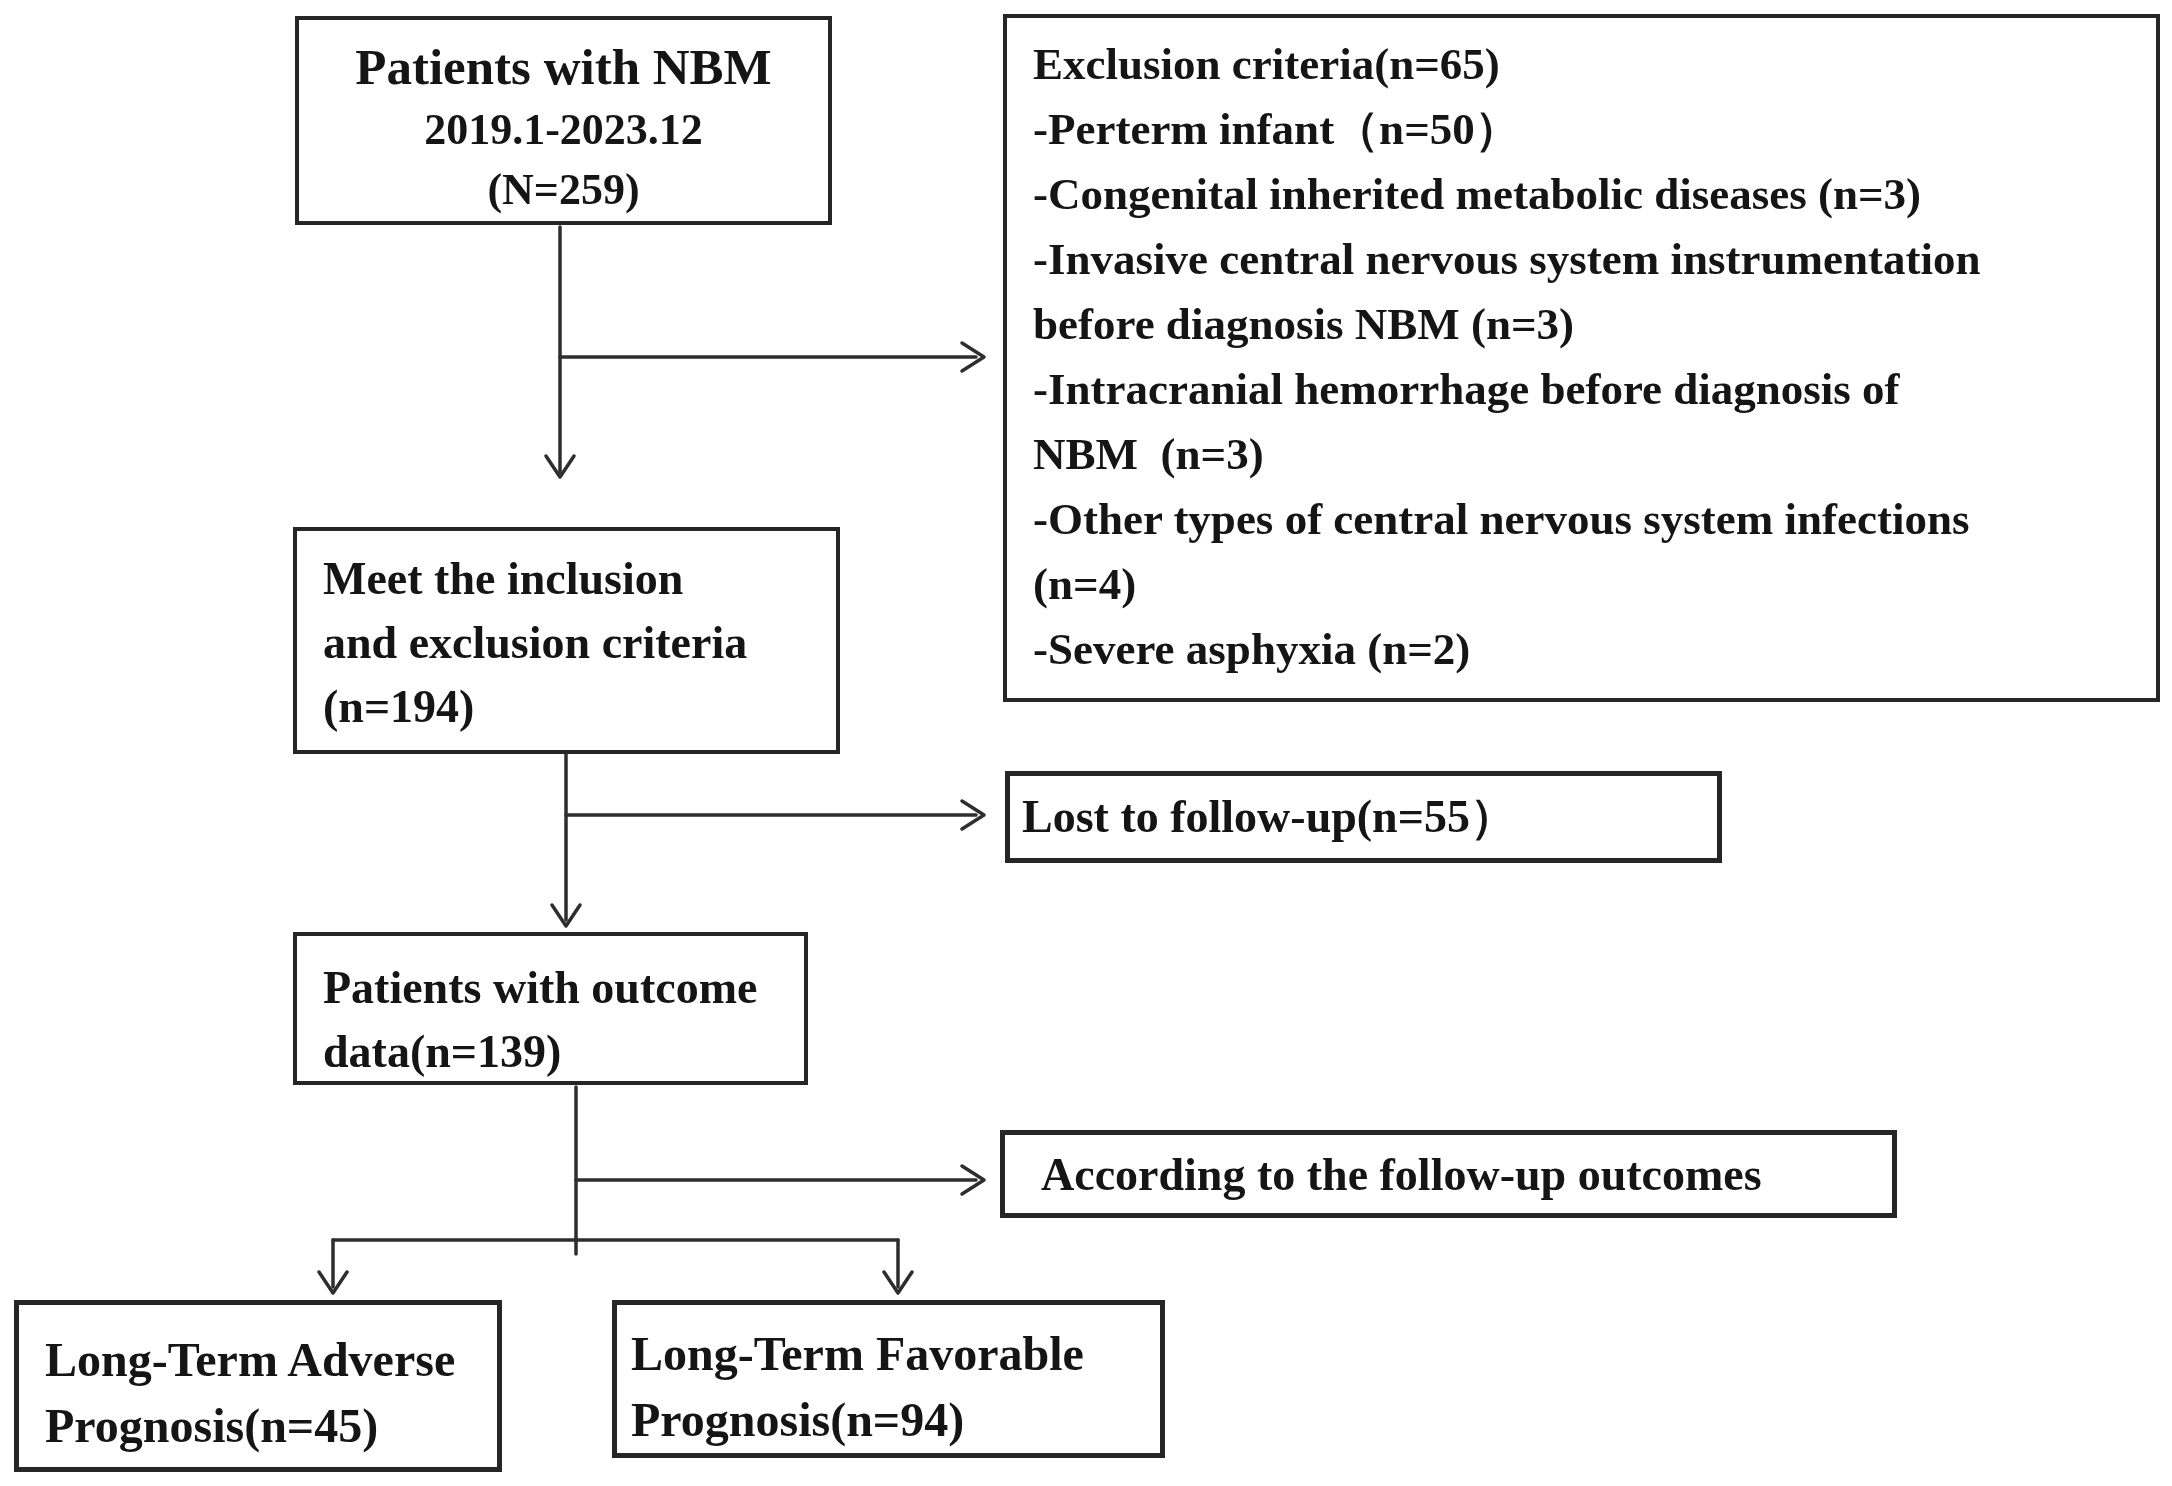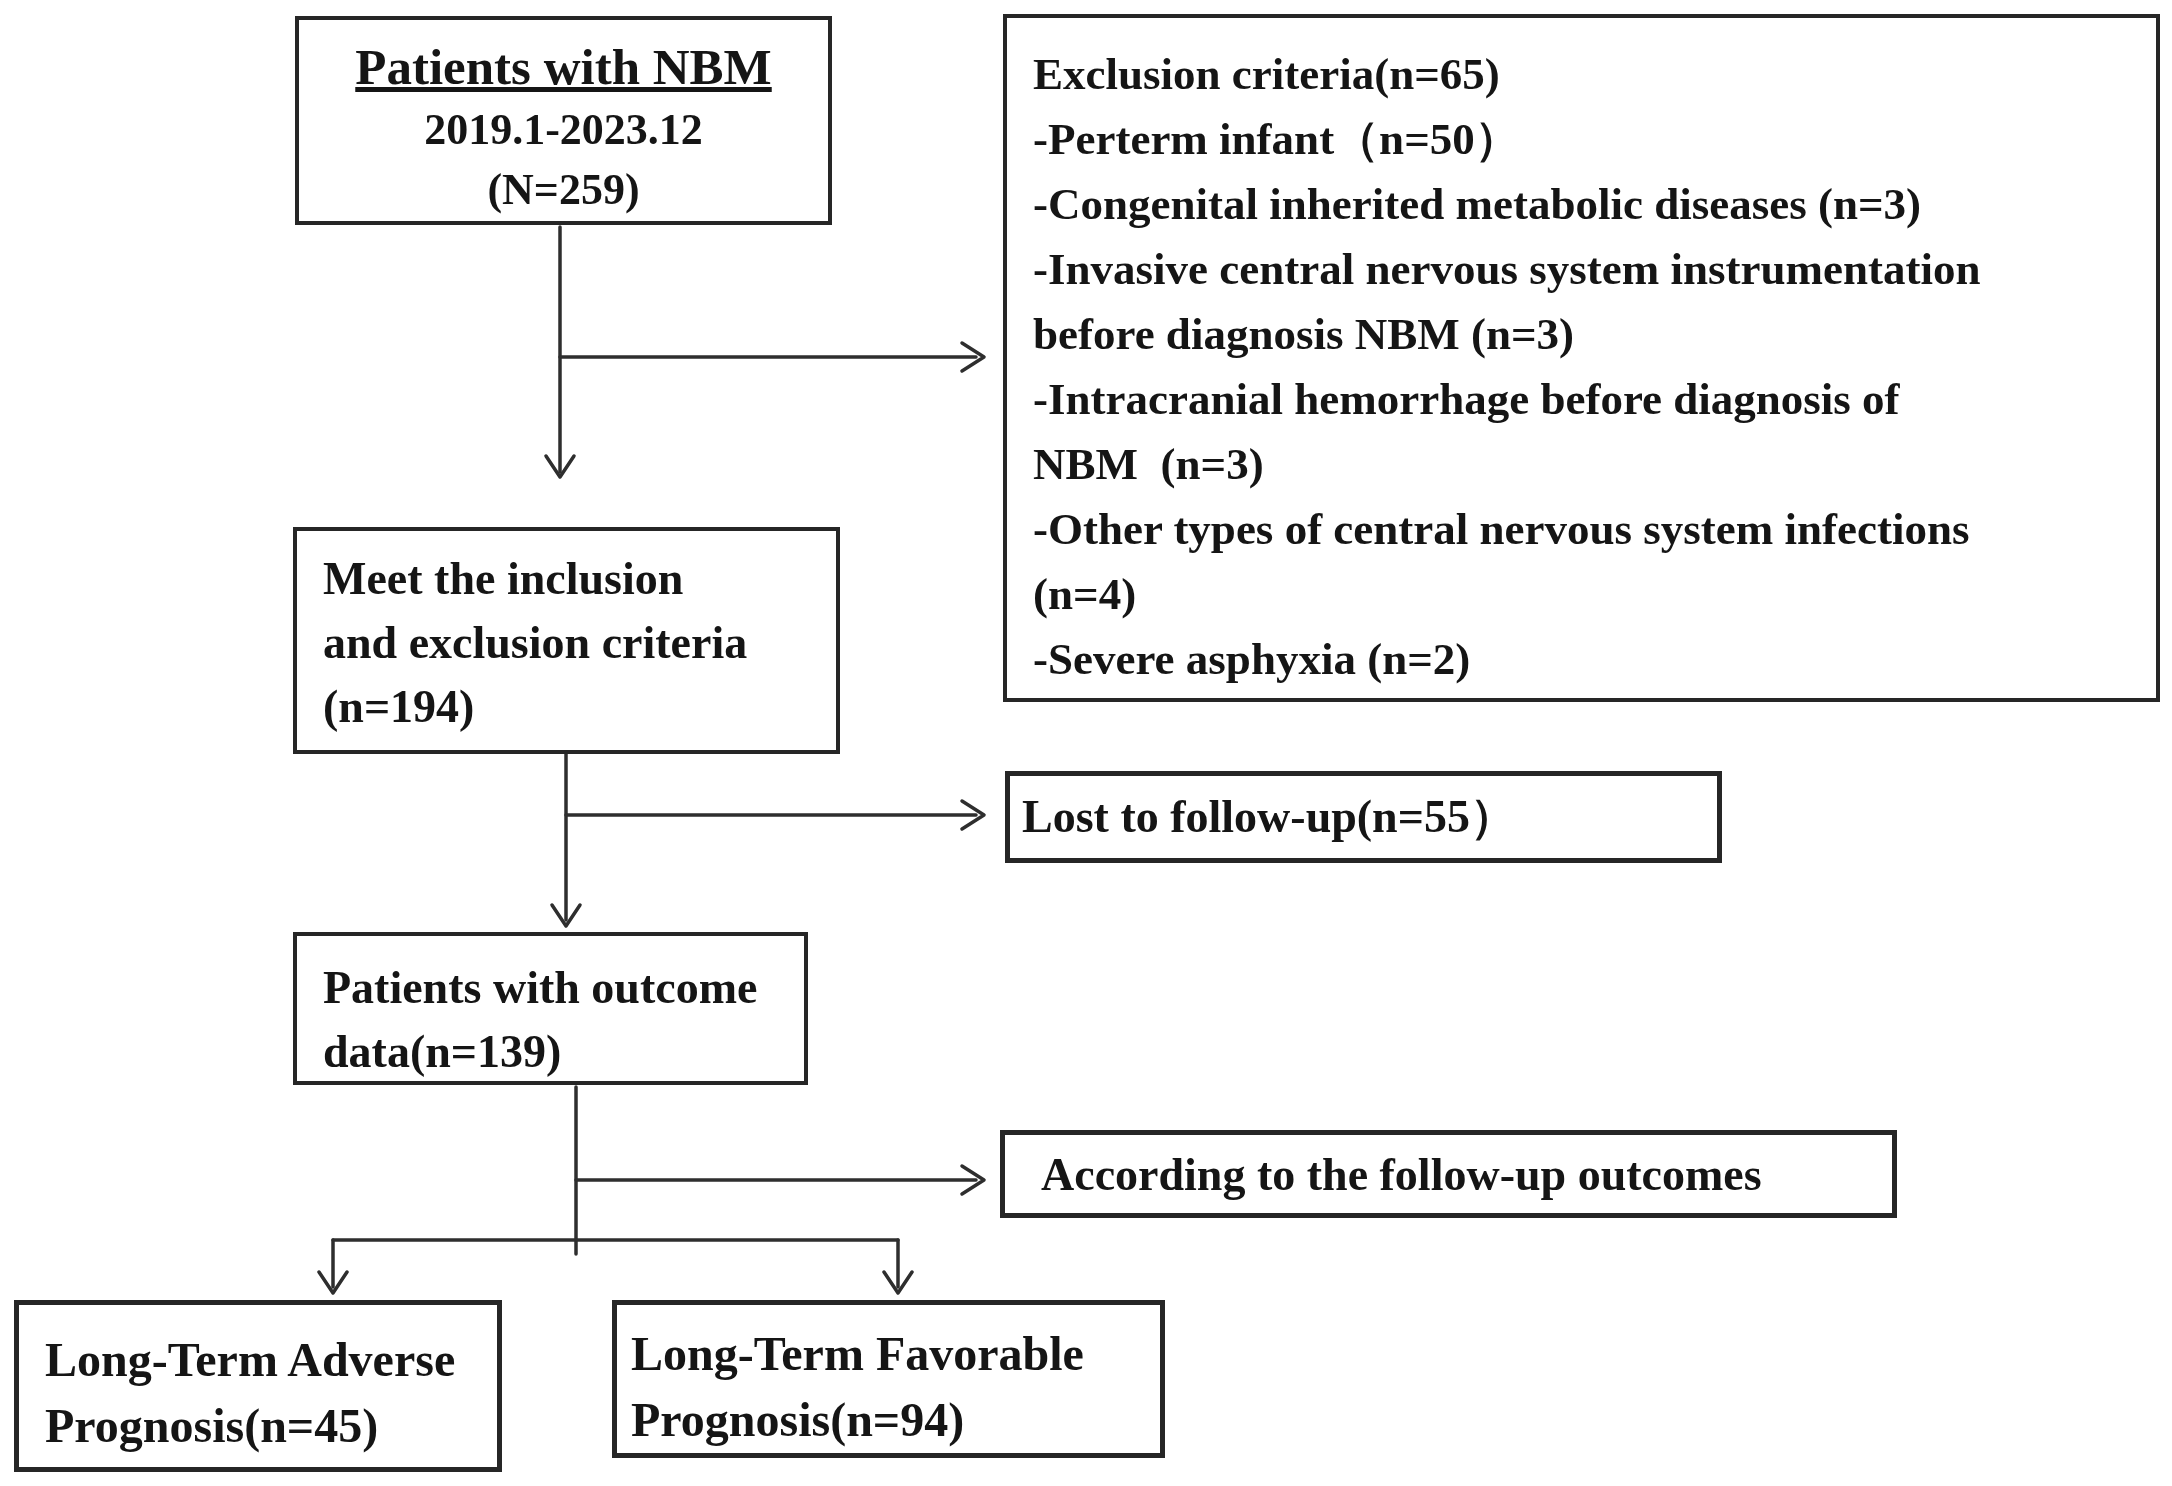--- a/index.html
+++ b/index.html
@@ -38,26 +38,26 @@
     background: var(--background);
     border: 4px solid var(--border);
     font-weight: bold;
     color: var(--text);
     overflow: hidden;
   }
   .pre { white-space: pre; }
 
   .b-patients   { left: 295px; top: 16px;  width: 537px; height: 209px;
                   text-align: center; padding-top: 14px; }
-  .b-patients .l0 { font-size: 51px; line-height: 66px; text-decoration: underline; }
+  .b-patients .l0 { font-size: 51px; line-height: 66px; }
   .b-patients .l1 { font-size: 44px; line-height: 60px; }
   .b-patients .l2 { font-size: 44px; line-height: 60px; }
 
   .b-exclusion  { left: 1003px; top: 14px; width: 1157px; height: 688px;
-                  padding: 24px 26px; font-size: 45px; line-height: 65px; }
+                  padding: 14px 26px; font-size: 45px; line-height: 65px; }
 
   .b-inclusion  { left: 293px; top: 483px; width: 547px; height: 227px;
                   padding: 16px 26px; font-size: 46px; line-height: 64px; margin-top: 44px; }
 
   .b-lost       { left: 1005px; top: 771px; width: 717px; height: 92px;
                   border-width: 5px; display: flex; align-items: center;
                   padding-left: 12px; font-size: 46px; }
 
   .b-outcome    { left: 293px; top: 932px; width: 515px; height: 153px;
                   padding: 20px 26px; font-size: 46px; line-height: 64px; }

